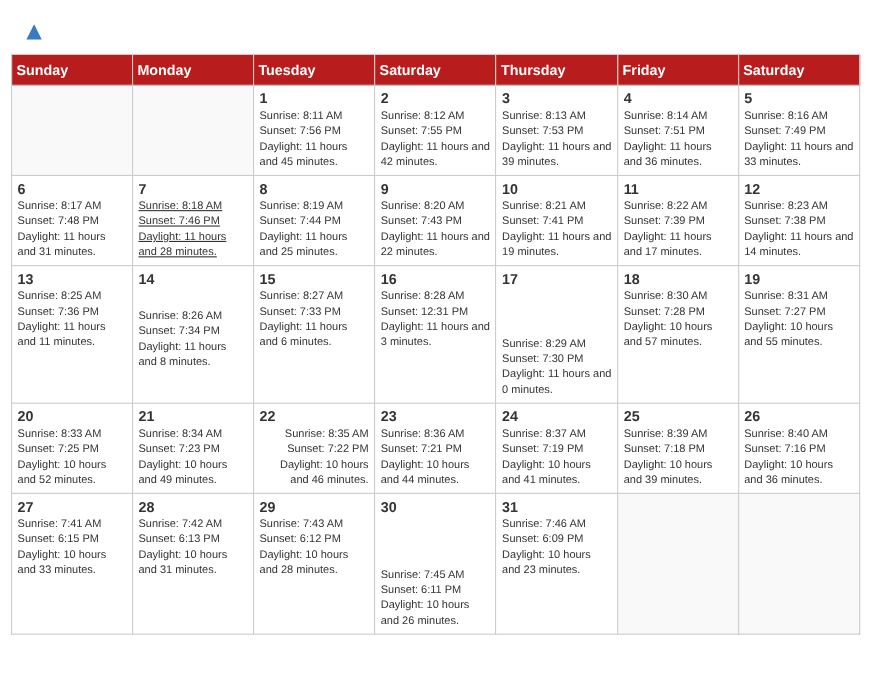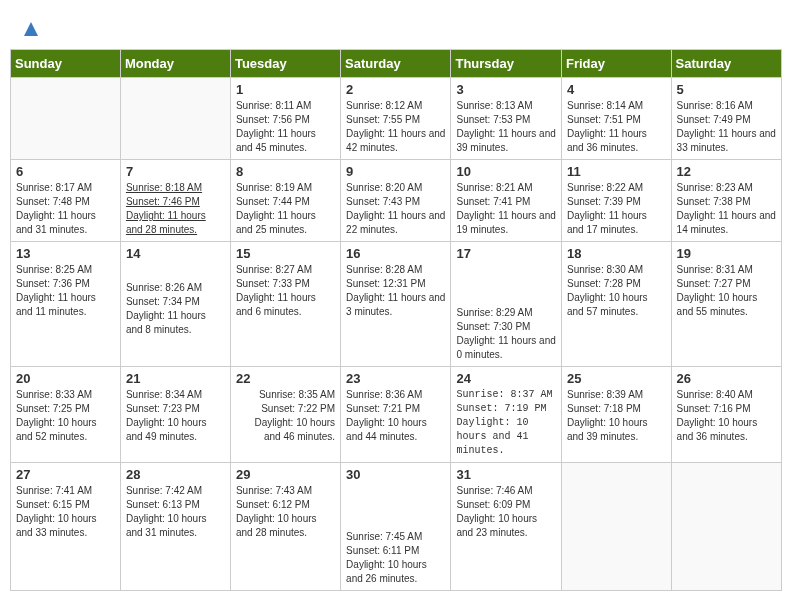--- a/index.html
+++ b/index.html
@@ -29,21 +29,21 @@
       font-size: 15px;
       color: #555;
       margin-top: 2px;
     }
     .calendar {
       width: 100%;
       border-collapse: collapse;
       margin-top: 8px;
     }
     .calendar th {
-      background: #4d7c0f;
+      background: #b91c1c;
       color: #fff;
       font-size: 13px;
       font-weight: bold;
       padding: 6px 4px;
       text-align: left;
       border: 1px solid #ccc;
     }
     .calendar td {
       border: 1px solid #ccc;
       vertical-align: top;
@@ -258,21 +258,21 @@
 Daylight: 10 hours and 46 minutes.</div>
         </td>
         <td>
           <span class="day-number">23</span>
           <div class="day-info" style="white-space: pre-line;">Sunrise: 8:36 AM
 Sunset: 7:21 PM
 Daylight: 10 hours and 44 minutes.</div>
         </td>
         <td>
           <span class="day-number">24</span>
-          <div class="day-info" style="white-space: pre-line; font-family: Liberation Mono, monospace;">Sunrise: 8:37 AM
+          <div class="day-info" style="white-space: pre-line;">Sunrise: 8:37 AM
 Sunset: 7:19 PM
 Daylight: 10 hours and 41 minutes.</div>
         </td>
         <td>
           <span class="day-number">25</span>
           <div class="day-info" style="white-space: pre-line;">Sunrise: 8:39 AM
 Sunset: 7:18 PM
 Daylight: 10 hours and 39 minutes.</div>
         </td>
         <td>

